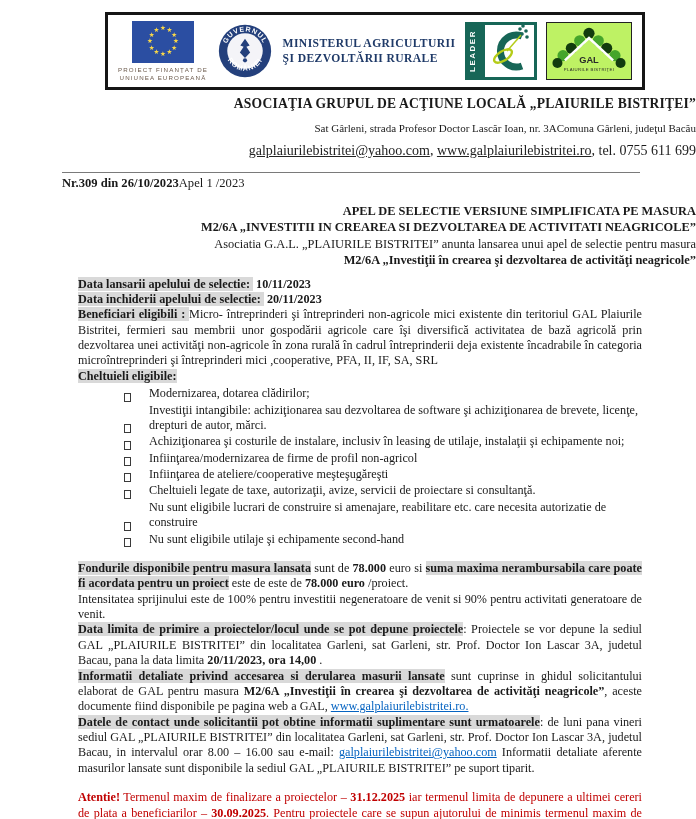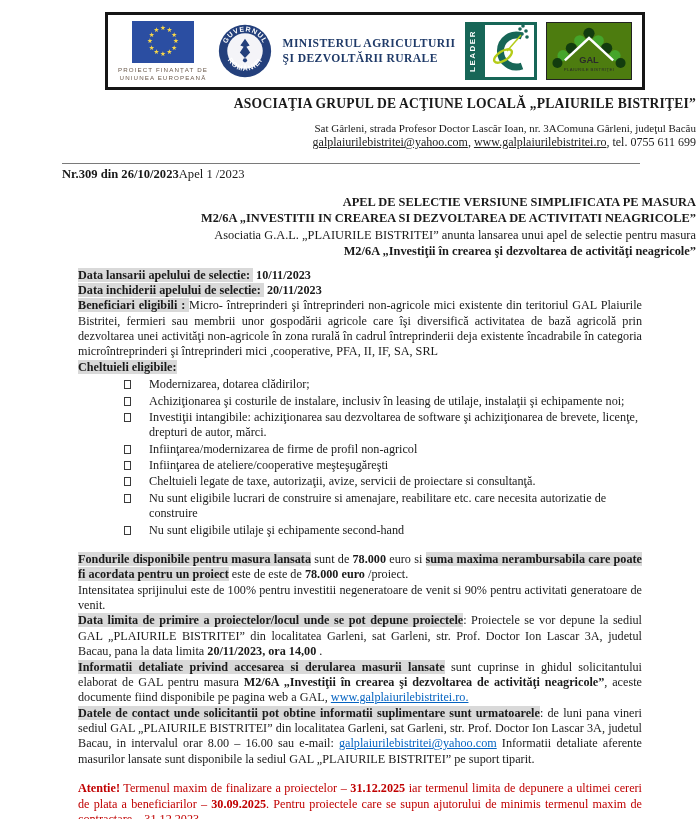--- a/index.html
+++ b/index.html
@@ -20,50 +20,50 @@
   .eu-flag{position:relative;width:62px;height:42px;background:var(--eublue)}
   .eu-stars{position:absolute;left:50%;top:50%;width:0;height:0}
   .eu-stars span{position:absolute;left:-3px;top:-4px;font-size:6.5px;color:var(--star);
     font-family:"DejaVu Sans",sans-serif;line-height:1}
   .eu-cap{margin-top:3px;text-align:center;font-family:"Liberation Sans",sans-serif;
     font-size:6.2px;letter-spacing:1.1px;color:#6b5a4c;line-height:1.25;white-space:nowrap}
   .gov svg{display:block}
   .ministry{font-weight:bold;color:var(--navy);font-size:11.6px;letter-spacing:.4px;
     line-height:1.3;white-space:nowrap}
   .leader svg{display:block}
-  .galbox{border:1.5px solid #222;background:#4d7c0f;padding:2px 3px}
+  .galbox{border:1.5px solid #222;background:#bef264;padding:2px 3px}
   .galbox svg{display:block}
 
   
   .org{margin-top:6px;text-align:right}
   .org-name{font-weight:bold;font-size:13.6px;letter-spacing:.2px}
   .org-line{font-size:11px;margin-top:10px}
   .org-cui{font-size:10.2px;margin-top:1px}
-  .org-contact{font-size:12px;margin-top:1px}
+  .org-contact{font-size:14px;margin-top:9px}
   .hdr-link{color:#222;text-decoration:underline;cursor:pointer}
 
   .rule{border:none;border-top:1.3px solid #7a7a7a;margin:13px 56px 0 62px}
   .refrow{display:flex;margin:3px 56px 0 62px;font-size:12.6px}
   .refno{font-weight:bold}
 
   
   .titleblock{margin-top:12px;text-align:right;line-height:1.32}
   .t1{font-weight:bold;font-size:12.4px;white-space:nowrap}
   .t2{font-size:12.4px;white-space:nowrap}
 
   
   .bodyflow{margin:8px 54px 0 78px;font-size:12.2px;line-height:1.26;text-align:justify}
   .para{margin:0}
   .b{font-weight:bold}
   .i{}
   .hl{background:var(--hl)}
   .lnk{color:var(--link);text-decoration:underline;cursor:pointer}
   .sp{height:13px}
   .bullets{margin-top:2px;text-align:left}
-  .bullet{display:flex;align-items:flex-start;padding-left:46px;margin-bottom:1px}
+  .bullet{display:flex;align-items:flex-end;padding-left:46px;margin-bottom:1px}
   .cbx{flex:none;width:7px;height:9px;border:1.3px solid #3a3a3a;margin:3px 18px 0 0;background:#fff}
   .attention{color:var(--red);margin-top:14px}
 </style>
 </head>
 <body>
 
 <div class="page">
 
   <div class="banner">
     <div class="eu">
@@ -172,25 +172,25 @@
       <div class="para"><span class="b hl">Data inchiderii apelului de selectie: </span><span class="b">&nbsp;20/11/2023</span></div>
       <div class="para"><span class="b hl">Beneficiari eligibili : </span><span>Micro-  întreprinderi şi întreprinderi non-agricole mici existente din teritoriul GAL Plaiurile Bistritei, fermieri sau membrii unor gospodării agricole care îşi diversifică activitatea de bază agricolă prin dezvoltarea unei activităţi non-agricole în zona rurală în cadrul întreprinderii deja existente încadrabile în categoria microîntreprinderi şi întreprinderi mici ,cooperative, PFA, II, IF, SA, SRL</span></div>
       <div class="para"><span class="b hl">Cheltuieli eligibile:</span></div>
       <div class="bullets">
         <div class="bullet">
           <span class="cbx"></span>
           <span>Modernizarea, dotarea clădirilor;</span>
         </div>
         <div class="bullet">
           <span class="cbx"></span>
+          <span>Investiţii intangibile: achiziţionarea sau dezvoltarea de software şi achiziţionarea de brevete, licenţe, drepturi de autor, mărci.</span>
+        </div>
+        <div class="bullet">
+          <span class="cbx"></span>
           <span>Achiziţionarea şi costurile de instalare, inclusiv în leasing de utilaje, instalaţii şi echipamente noi;</span>
-        </div>
-        <div class="bullet">
-          <span class="cbx"></span>
-          <span>Investiţii intangibile: achiziţionarea sau dezvoltarea de software şi achiziţionarea de brevete, licenţe, drepturi de autor, mărci.</span>
         </div>
         <div class="bullet">
           <span class="cbx"></span>
           <span>Infiinţarea/modernizarea de firme de profil non-agricol</span>
         </div>
         <div class="bullet">
           <span class="cbx"></span>
           <span>Infiinţarea de ateliere/cooperative meşteşugăreşti</span>
         </div>
         <div class="bullet">

